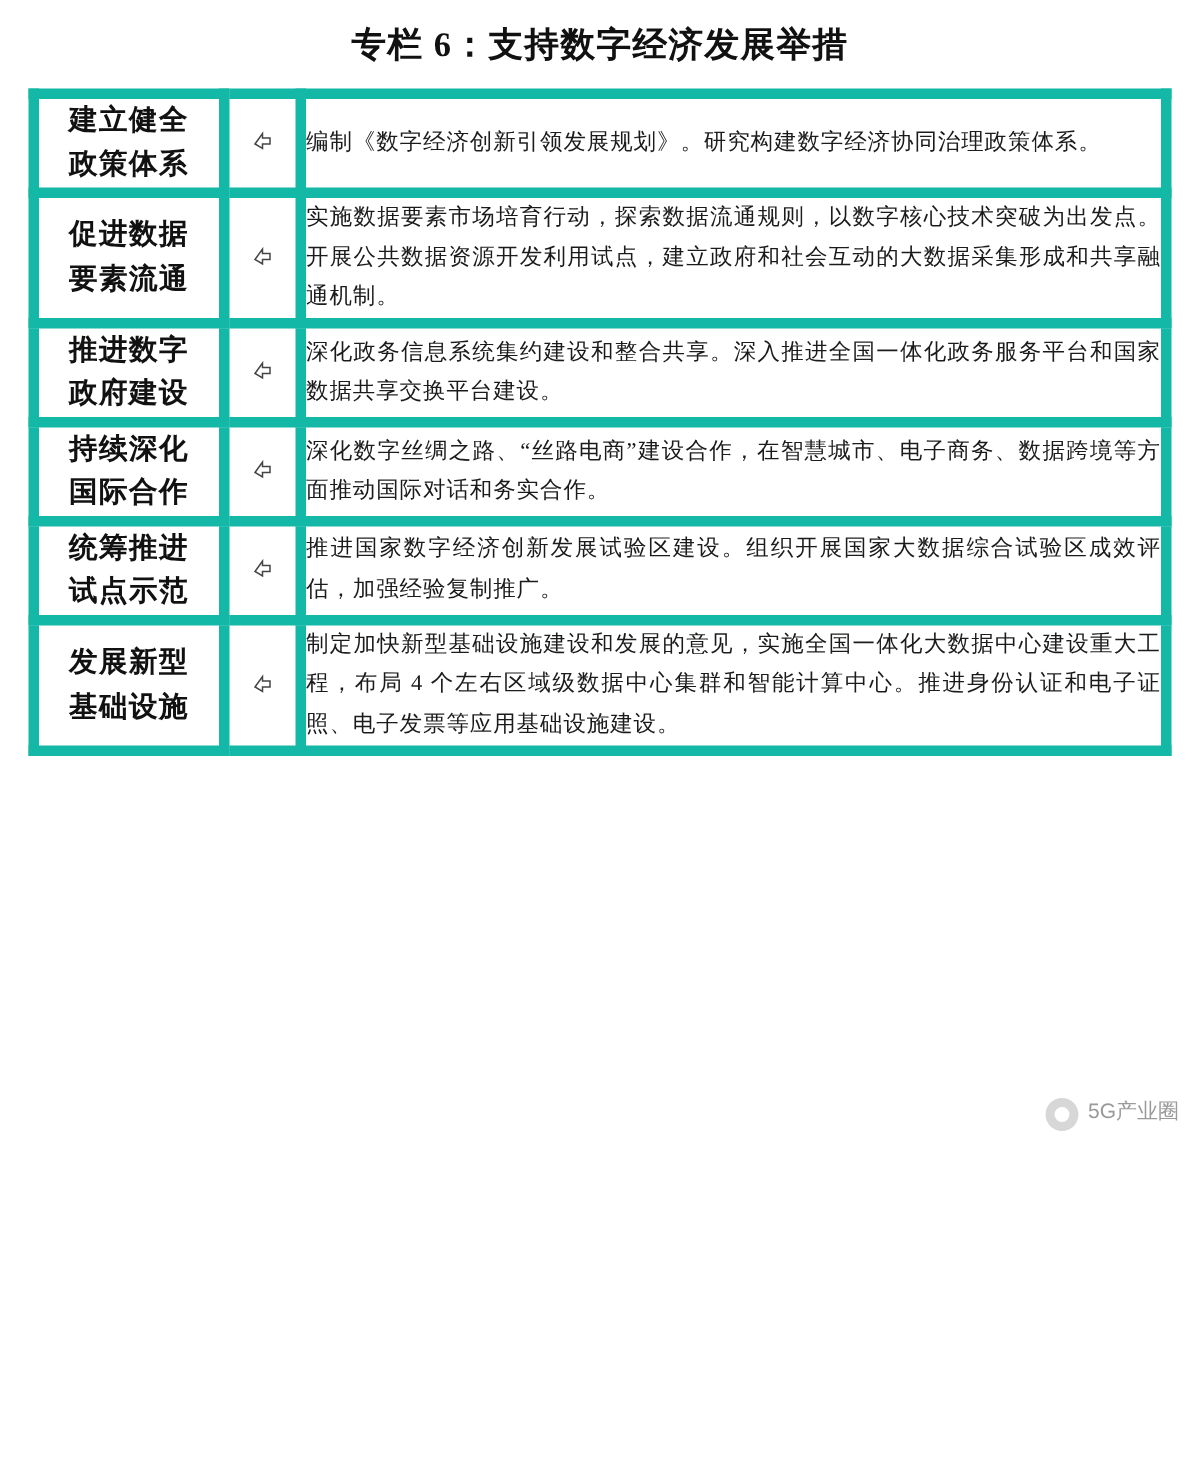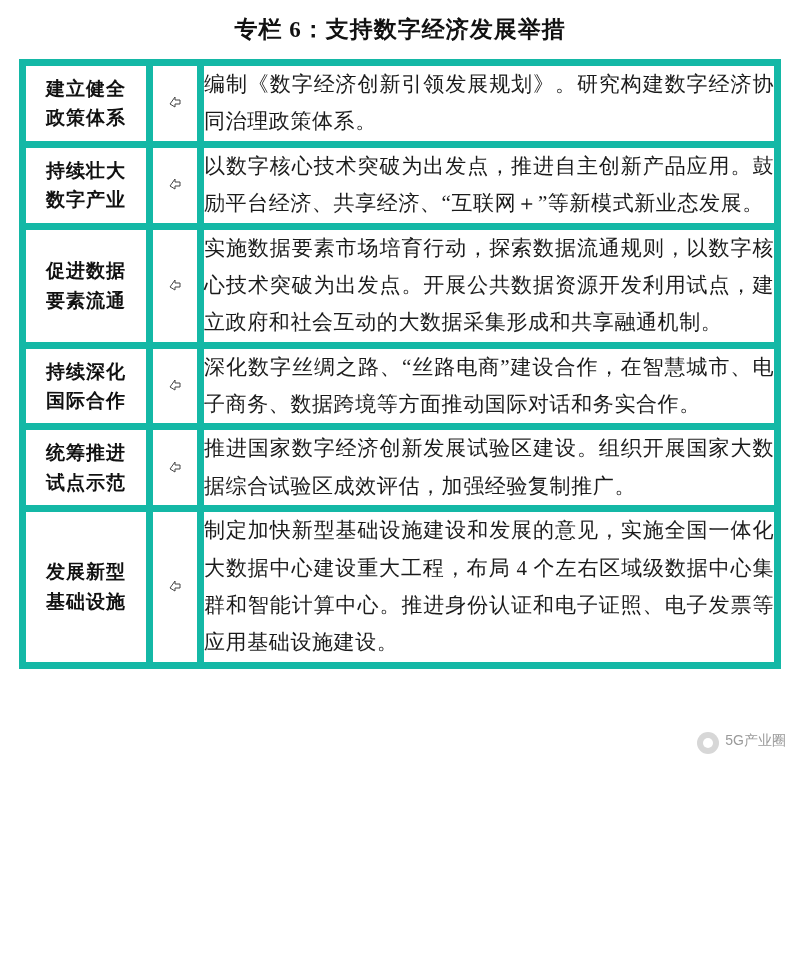--- a/index.html
+++ b/index.html
@@ -57,21 +57,21 @@
   td.marker-cell {
     width: 44px;
     text-align: center;
     vertical-align: top;
     padding-top: 16px;
     font-size: 15px;
     color: #333;
   }
   td.body-cell {
     text-align: left;
-    font-size: 21px;
+    font-size: 15px;
     line-height: 1.78;
     letter-spacing: 0.6px;
     padding: 12px 14px 12px 2px;
     color: #1b1b1b;
     text-align: justify;
     text-justify: inter-ideograph;
   }
   .label-line {
     display: block;
     white-space: nowrap;
@@ -129,50 +129,50 @@
           <span class="arrow-icon">
             <svg width="16" height="16" viewBox="0 0 16 16" aria-hidden="true">
               <path d="M3 9 L8 2 L8 5 L13 5 L13 9 L8 9 L8 12 Z" fill="none" stroke="#444" stroke-width="1"></path>
             </svg>
           </span>
         </td>
         <td class="body-cell">编制《数字经济创新引领发展规划》。研究构建数字经济协同治理政策体系。</td>
       </tr>
 
 
-      <tr>
-        <td class="label-cell">
-          <span class="label-line">持续壮大</span>
-          <span class="label-line">数字产业</span>
-        </td>
-        <td class="marker-cell">
-          <span class="arrow-icon">
-            <svg width="16" height="16" viewBox="0 0 16 16" aria-hidden="true">
-              <path d="M3 9 L8 2 L8 5 L13 5 L13 9 L8 9 L8 12 Z" fill="none" stroke="#444" stroke-width="1"></path>
-            </svg>
-          </span>
-        </td>
-        <td class="body-cell">以数字核心技术突破为出发点，推进自主创新产品应用。鼓励平台经济、共享经济、“互联网＋”等新模式新业态发展。</td>
-      </tr>
 
       <tr>
         <td class="label-cell">
           <span class="label-line">促进数据</span>
           <span class="label-line">要素流通</span>
         </td>
         <td class="marker-cell">
           <span class="arrow-icon">
             <svg width="16" height="16" viewBox="0 0 16 16" aria-hidden="true">
               <path d="M3 9 L8 2 L8 5 L13 5 L13 9 L8 9 L8 12 Z" fill="none" stroke="#444" stroke-width="1"></path>
             </svg>
           </span>
         </td>
         <td class="body-cell">实施数据要素市场培育行动，探索数据流通规则，以数字核心技术突破为出发点。开展公共数据资源开发利用试点，建立政府和社会互动的大数据采集形成和共享融通机制。</td>
       </tr>
 
+      <tr>
+        <td class="label-cell">
+          <span class="label-line">推进数字</span>
+          <span class="label-line">政府建设</span>
+        </td>
+        <td class="marker-cell">
+          <span class="arrow-icon">
+            <svg width="16" height="16" viewBox="0 0 16 16" aria-hidden="true">
+              <path d="M3 9 L8 2 L8 5 L13 5 L13 9 L8 9 L8 12 Z" fill="none" stroke="#444" stroke-width="1"></path>
+            </svg>
+          </span>
+        </td>
+        <td class="body-cell">深化政务信息系统集约建设和整合共享。深入推进全国一体化政务服务平台和国家数据共享交换平台建设。</td>
+      </tr>
 
       <tr>
         <td class="label-cell">
           <span class="label-line">持续深化</span>
           <span class="label-line">国际合作</span>
         </td>
         <td class="marker-cell">
           <span class="arrow-icon">
             <svg width="16" height="16" viewBox="0 0 16 16" aria-hidden="true">
               <path d="M3 9 L8 2 L8 5 L13 5 L13 9 L8 9 L8 12 Z" fill="none" stroke="#444" stroke-width="1"></path>

